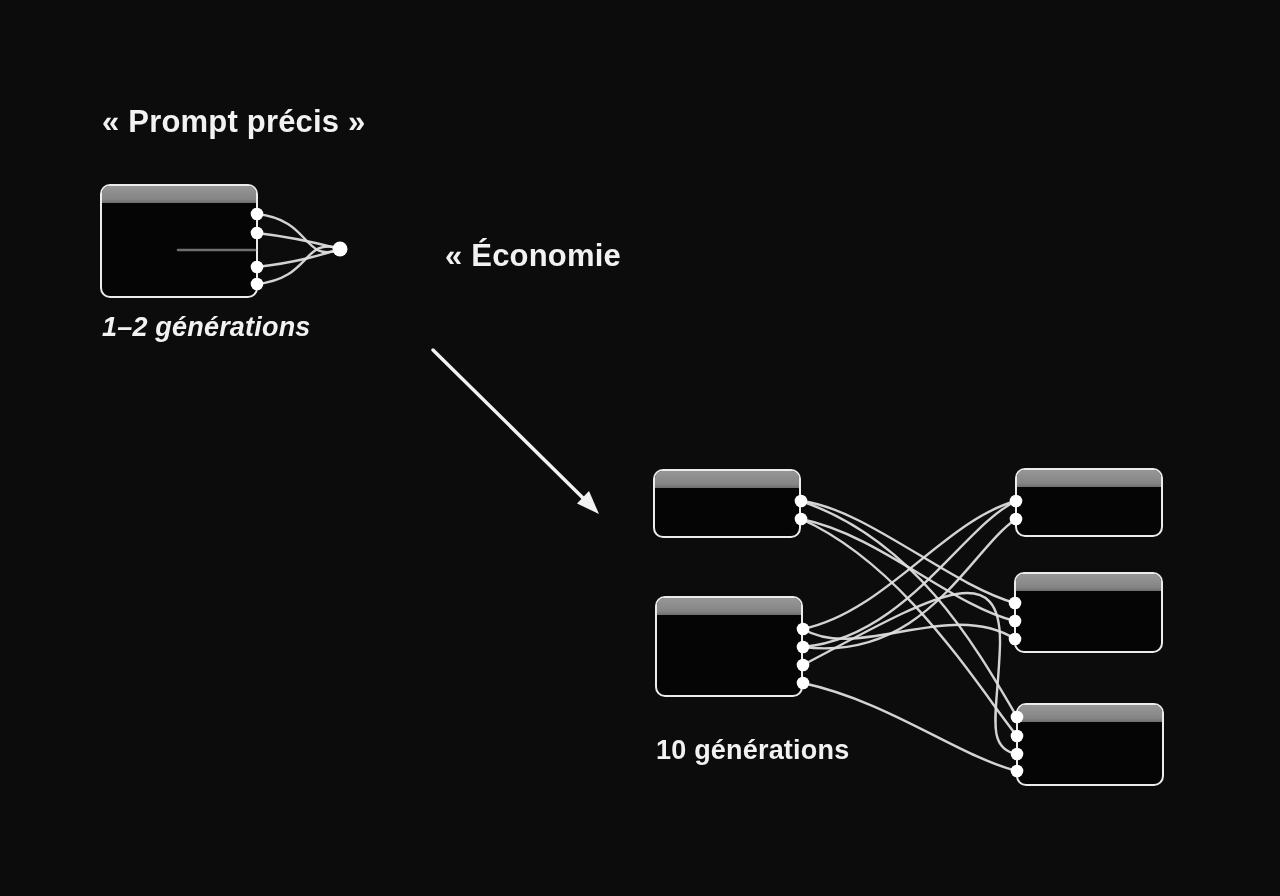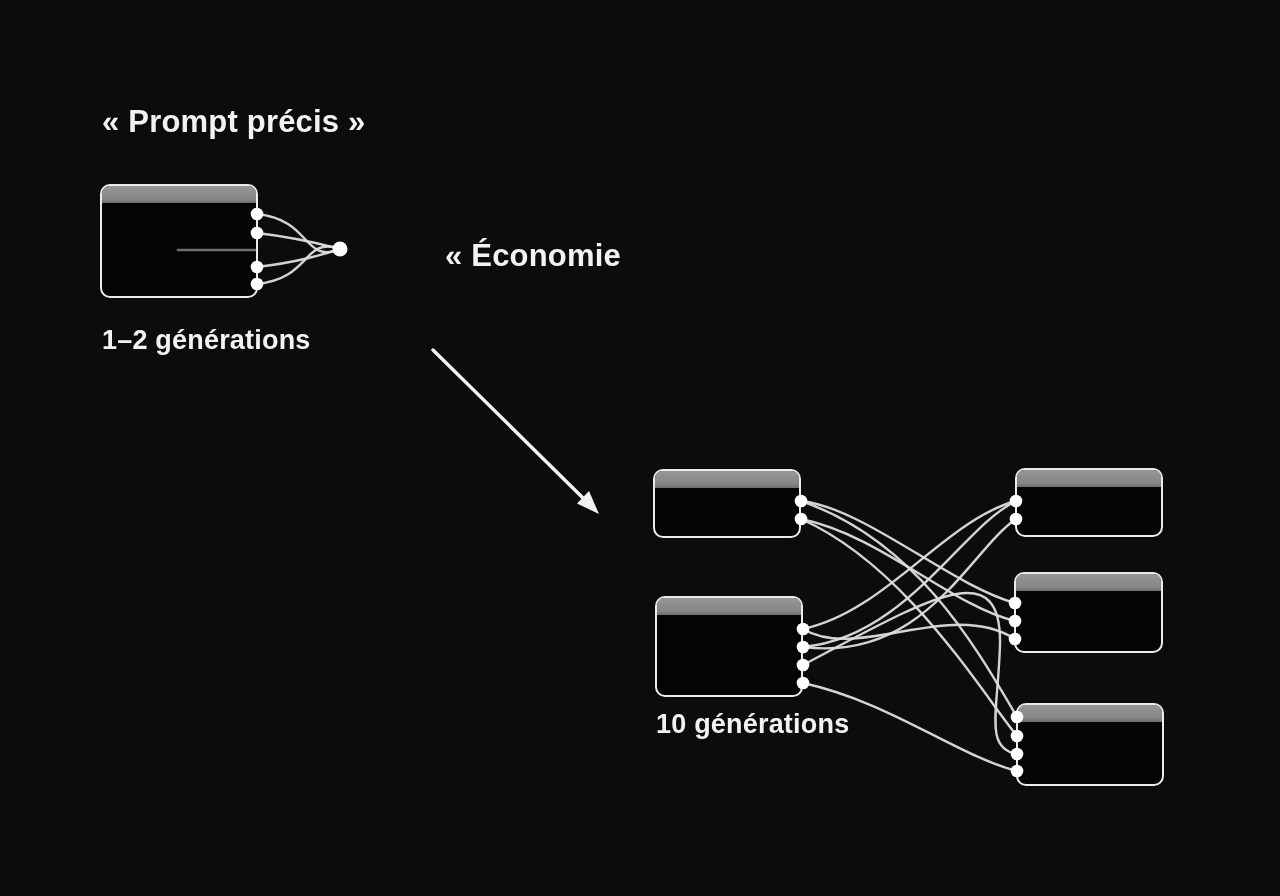--- a/index.html
+++ b/index.html
@@ -34,24 +34,24 @@
   }
   
   .n-precise   {left:100px;top:184px;width:158px;height:114px;}
   .n-vague-a   {left:653px;top:469px;width:148px;height:69px;}
   .n-vague-b   {left:655px;top:596px;width:148px;height:101px;}
   .n-out-1     {left:1015px;top:468px;width:148px;height:69px;}
   .n-out-2     {left:1014px;top:572px;width:149px;height:81px;}
   .n-out-3     {left:1016px;top:703px;width:148px;height:83px;}
   
   .t-precise   {left:102px;top:106px;}
-  .t-cap-precise{left:102px;top:327px;}
+  .t-cap-precise{left:102px;top:314px;font-style:italic;}
   .t-economy   {left:401px;top:236px;margin-left:44px;}
   .t-vague     {left:656px;top:396px;}
-  .t-cap-vague {left:656px;top:711px;}
+  .t-cap-vague {left:656px;top:737px;}
   svg.overlay{
     position:absolute;left:0;top:0;pointer-events:none;
   }
   .wire{fill:none;stroke:#dedede;stroke-width:2.4;stroke-linecap:round;opacity:.95;}
   .innerline{stroke:#6f6f6f;stroke-width:2.6;stroke-linecap:round;}
   .port{fill:#ffffff;}
   .arrowline{stroke:#f2f2f2;stroke-width:3.4;stroke-linecap:round;}
   .arrowhead{fill:#f2f2f2;}
 </style>
 </head>

